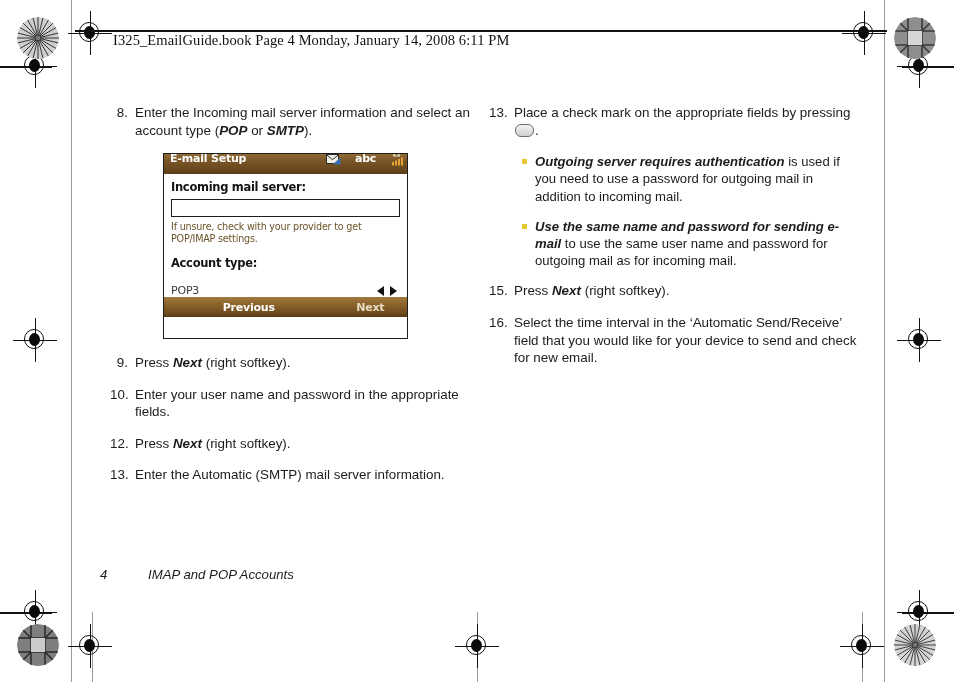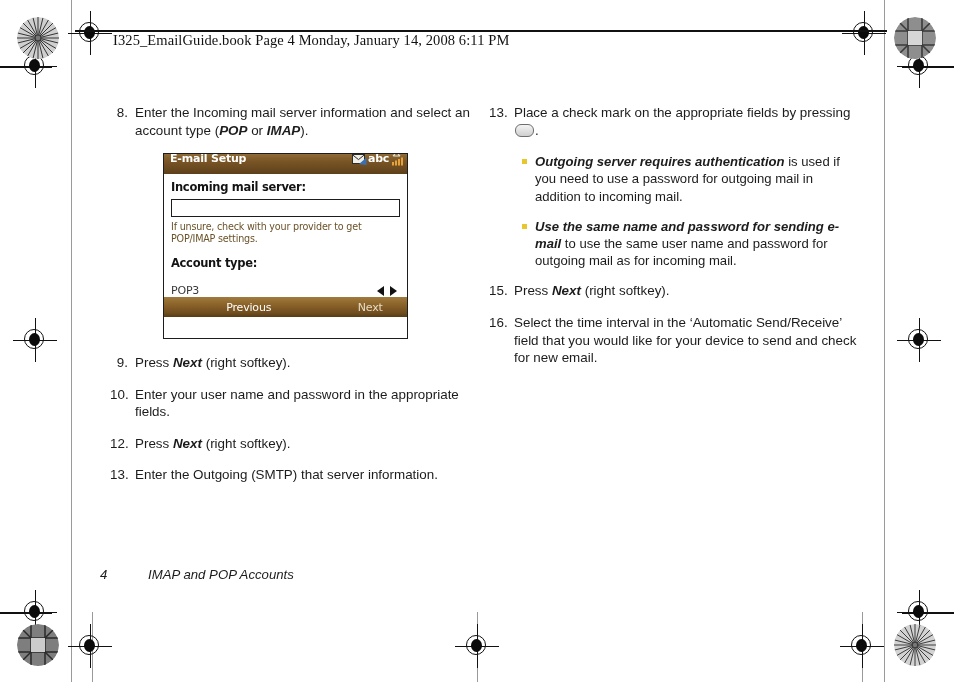--- a/index.html
+++ b/index.html
@@ -196,21 +196,21 @@
   .dev-title .t {
     color: #fff;
     font-size: 11px;
     font-weight: bold;
     letter-spacing: -0.2px;
     font-family: "DejaVu Sans", sans-serif;
   }
   .statusicons {
     display: flex;
     align-items: center;
-    gap: 1px;
+    gap: 14px;
   }
   .si {
     display: inline-block;
     height: 13px;
   }
   .si-abc {
     color: #fff;
     font-size: 11px;
     font-weight: bold;
     font-family: "DejaVu Sans", sans-serif;
@@ -287,21 +287,21 @@
     background: linear-gradient(180deg, #a07a3e 0%, #8a6229 40%, #6f4d1e 80%, #573c16 100%);
     display: flex;
     align-items: center;
   }
   .sk {
     flex: 1 1 50%;
     text-align: center;
     color: #fff;
     font-family: "DejaVu Sans", sans-serif;
     font-size: 11px;
-    font-weight: normal;
+    font-weight: bold;
     letter-spacing: -0.2px;
     margin-left: 48px;
   }
   .sk-right { color: #e8dcc4; }
 
   
   .footer {
     position: absolute;
     left: 100px;
     top: 567px;
@@ -484,21 +484,21 @@
 
 <div class="header-rule"></div>
 <div class="file-header">I325_EmailGuide.book  Page 4  Monday, January 14, 2008  6:11 PM</div>
 
 <div class="page">
 
   <div class="col col-left">
     <div id="left-steps-host">
         <div class="step">
           <span class="num">8.</span>
-          <span class="body">Enter the Incoming mail server information and select an account type (<i>POP</i> or <i>IMAP</i>).</span>
+          <span class="body">Enter the Incoming mail server information and select an account type (<i>POP</i> or <i>SMTP</i>).</span>
         </div>
       </div>
   </div>
 
   <div class="device">
     <div class="dev-title">
       <span class="t">E-mail Setup</span>
       <span class="statusicons">
         <span class="si">
           <svg width="15" height="13" viewBox="0 0 15 13">
@@ -548,21 +548,21 @@
         <div class="step">
           <span class="num">10.</span>
           <span class="body">Enter your user name and password in the appropriate fields.</span>
         </div>
         <div class="step">
           <span class="num">12.</span>
           <span class="body">Press <i>Next</i> (right softkey).</span>
         </div>
         <div class="step">
           <span class="num">13.</span>
-          <span class="body">Enter the Outgoing (SMTP) that server information.</span>
+          <span class="body">Enter the Automatic (SMTP) mail server information.</span>
         </div>
       </div>
   </div>
 
   <div class="col col-right">
     <div id="right-steps-host">
         <div class="step">
           <span class="num">13.</span>
           <span class="body">Place a check mark on the appropriate fields by pressing <span class="keyglyph"></span>.</span>
         </div>

